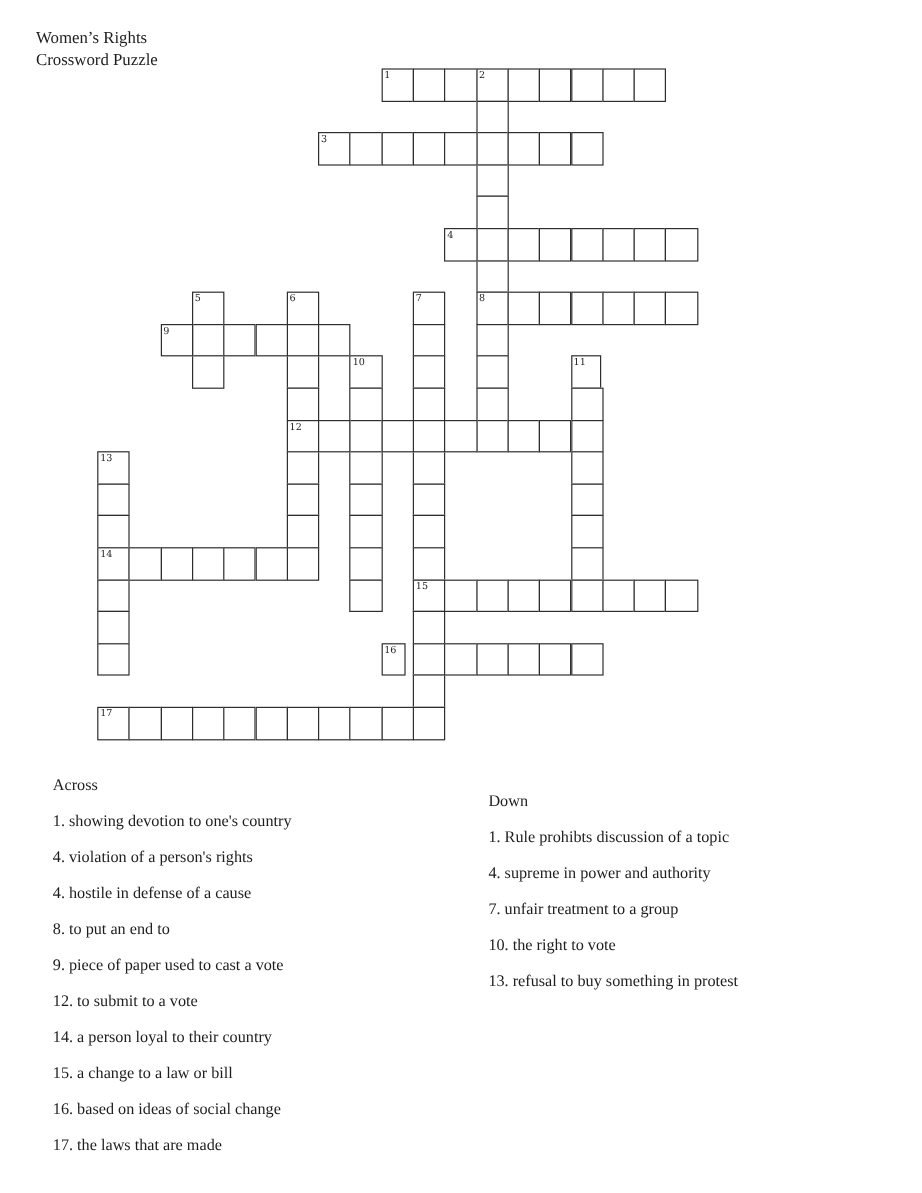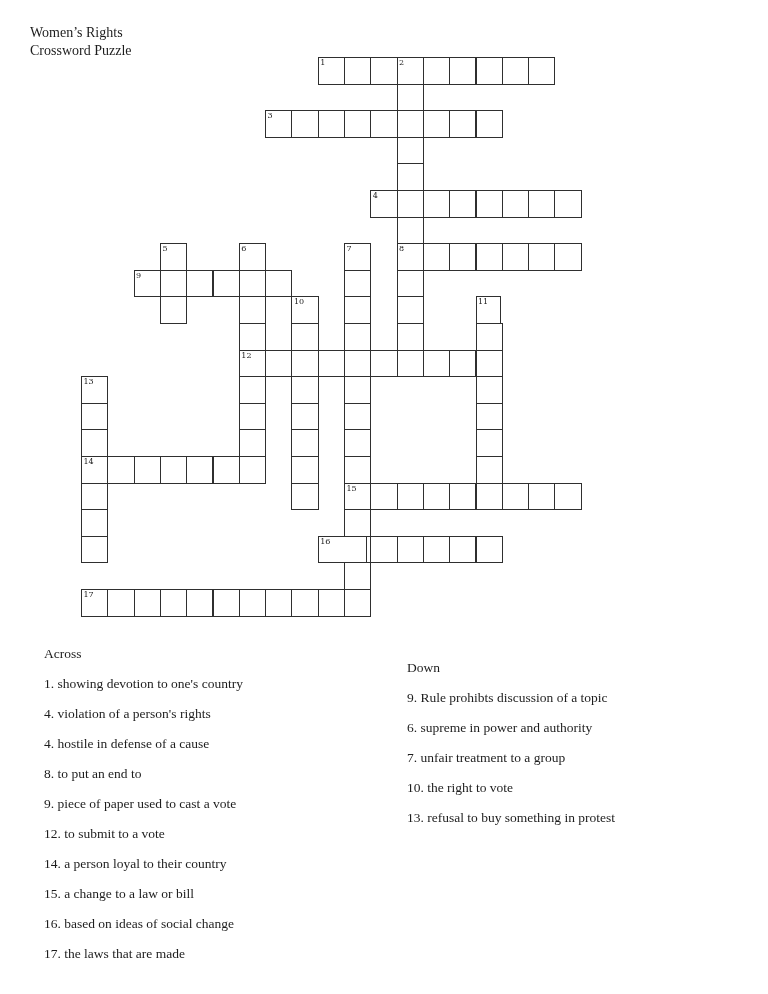--- a/index.html
+++ b/index.html
@@ -198,21 +198,21 @@
       <div class="cell" style="left: 78.9px; top: 399px; width: 27.3px; height: 27.6px; border: 1px solid rgb(47, 47, 47);"></div>
       <div class="cell" style="left: 105.2px; top: 399px; width: 27.3px; height: 27.6px; border: 1px solid rgb(47, 47, 47);"></div>
       <div class="cell" style="left: 131.5px; top: 399px; width: 27.3px; height: 27.6px; border: 1px solid rgb(47, 47, 47);"></div>
       <div class="cell" style="left: 289.3px; top: 425.6px; width: 27.3px; height: 27.6px; border: 1px solid rgb(47, 47, 47);"></div>
       <div class="cell" style="left: 315.6px; top: 425.6px; width: 27.3px; height: 27.6px; border: 1px solid rgb(47, 47, 47);"></div>
       <div class="cell" style="left: 341.9px; top: 425.6px; width: 27.3px; height: 27.6px; border: 1px solid rgb(47, 47, 47);"></div>
       <div class="cell" style="left: 368.2px; top: 425.6px; width: 27.3px; height: 27.6px; border: 1px solid rgb(47, 47, 47);"></div>
       <div class="cell" style="left: 420.8px; top: 425.6px; width: 27.3px; height: 27.6px; border: 1px solid rgb(47, 47, 47);"></div>
       <div class="cell" style="left: 447.1px; top: 425.6px; width: 27.3px; height: 27.6px; border: 1px solid rgb(47, 47, 47);"></div>
       <div class="cell" style="left: 473.4px; top: 425.6px; width: 27.3px; height: 27.6px; border: 1px solid rgb(47, 47, 47);"></div>
-      <div class="cell" style="left: 236.7px; top: 478.8px; width: 49px; height: 27.6px; border: 1px solid rgb(47, 47, 47);">
+      <div class="cell" style="left: 236.7px; top: 478.8px; width: 20px; height: 27.6px; border: 1px solid rgb(47, 47, 47);">
         <span class="cell-num">16</span>
       </div>
       <div class="cell" style="left: 289.3px; top: 478.8px; width: 27.3px; height: 27.6px; border: 1px solid rgb(47, 47, 47);"></div>
       <div class="cell" style="left: 315.6px; top: 478.8px; width: 27.3px; height: 27.6px; border: 1px solid rgb(47, 47, 47);"></div>
       <div class="cell" style="left: 341.9px; top: 478.8px; width: 27.3px; height: 27.6px; border: 1px solid rgb(47, 47, 47);"></div>
       <div class="cell" style="left: 368.2px; top: 478.8px; width: 27.3px; height: 27.6px; border: 1px solid rgb(47, 47, 47);"></div>
       <div class="cell" style="left: 394.5px; top: 478.8px; width: 27.3px; height: 27.6px; border: 1px solid rgb(47, 47, 47);"></div>
       <div class="cell" style="left: 0px; top: 532px; width: 27.3px; height: 27.6px; border: 1px solid rgb(47, 47, 47);">
         <span class="cell-num">17</span>
       </div>
@@ -239,21 +239,21 @@
         <div class="clue-item">14. a person loyal to their country</div>
         <div class="clue-item">15. a change to a law or bill</div>
         <div class="clue-item">16. based on ideas of social change</div>
         <div class="clue-item">17. the laws that are made</div>
       </div>
   </div>
 
   <div class="clues clues-down">
     <div class="clue-heading">Down</div>
     <div id="down-list">
-        <div class="clue-item">9. Rule prohibts discussion of a topic</div>
-        <div class="clue-item">6. supreme in power and authority</div>
+        <div class="clue-item">1. Rule prohibts discussion of a topic</div>
+        <div class="clue-item">4. supreme in power and authority</div>
         <div class="clue-item">7. unfair treatment to a group</div>
         <div class="clue-item">10. the right to vote</div>
         <div class="clue-item">13. refusal to buy something in protest</div>
       </div>
   </div>
 
 </div>
 
 </body></html>

